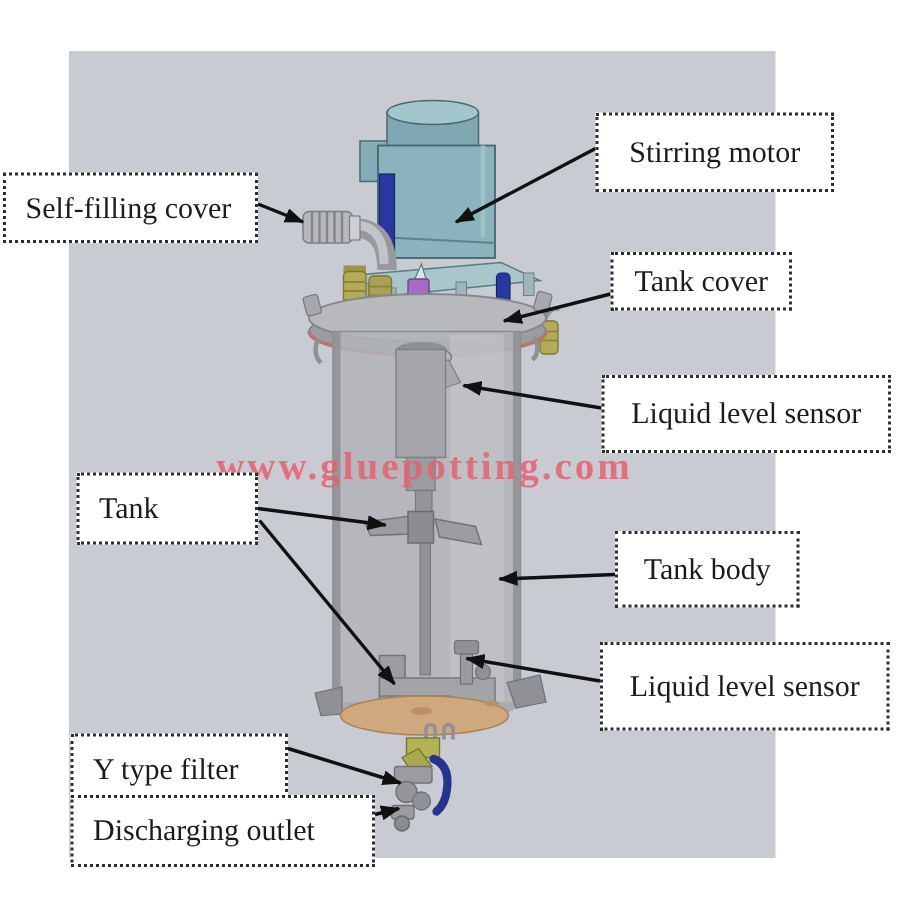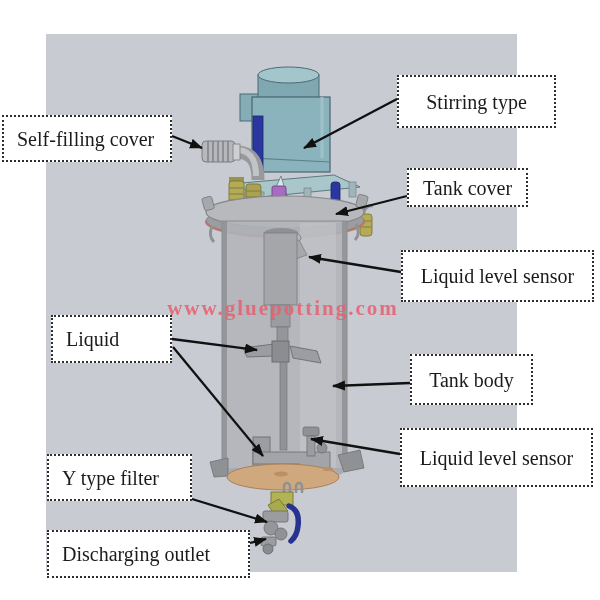--- a/index.html
+++ b/index.html
@@ -9,21 +9,21 @@
   }
   .panel{
     position:absolute;left:46px;top:34px;width:471px;height:538px;
     background:#c9cbd3;
   }
   svg.layer{position:absolute;left:0;top:0;width:600px;height:600px;}
   #machine{z-index:2;}
   #arrows{z-index:4;}
   .watermark{
     position:absolute;z-index:3;left:118px;top:296px;width:330px;
-    text-align:center;font-size:21px;font-weight:bold;letter-spacing:2px;
+    text-align:center;font-size:26px;font-weight:bold;letter-spacing:2px;
     color:rgba(231,95,110,0.85);
     font-family:"Liberation Serif", serif;
   }
   .label{
     position:absolute;z-index:5;background:#ffffff;border:2px dotted #2e2e2e;
     box-sizing:border-box;display:flex;align-items:center;
     font-size:20px;color:#1b1b1b;line-height:1;white-space:nowrap;
     font-family:"Liberation Serif", serif;
   }
   .label.center{justify-content:center;}
@@ -188,27 +188,27 @@
     <line x1="173" y1="347" x2="263" y2="456" marker-end="url(#ah)"></line>
     <line x1="410" y1="383" x2="333" y2="386" marker-end="url(#ah)"></line>
     <line x1="400" y1="454" x2="311" y2="439" marker-end="url(#ah)"></line>
     <line x1="192" y1="499" x2="267" y2="522" marker-end="url(#ah)"></line>
     <line x1="250" y1="543" x2="266" y2="539" marker-end="url(#ah)"></line>
   </g>
 </svg>
 
 <div class="label left" style="left:2px;top:115px;width:170px;height:47px;">Self-filling cover</div>
 
-<div class="label center" style="left:397px;top:75px;width:159px;height:53px;">Stirring type</div>
+<div class="label center" style="left:397px;top:75px;width:159px;height:53px;">Stirring motor</div>
 
 <div class="label center" style="left:407px;top:168px;width:121px;height:39px;">Tank cover</div>
 
 <div class="label center" style="left:401px;top:250px;width:193px;height:52px;">Liquid level sensor</div>
 
-<div class="label left" style="left:51px;top:315px;width:121px;height:48px;">Liquid</div>
+<div class="label left" style="left:51px;top:315px;width:121px;height:48px;">Tank</div>
 
 <div class="label center" style="left:410px;top:354px;width:123px;height:51px;">Tank body</div>
 
 <div class="label center" style="left:400px;top:428px;width:193px;height:59px;">Liquid level sensor</div>
 
-<div class="label left" style="left:47px;top:454px;width:145px;height:47px;">Y type filter</div>
+<div class="label left" style="left:47px;top:489px;width:145px;height:47px;">Y type filter</div>
 
 <div class="label left" style="left:47px;top:530px;width:203px;height:48px;">Discharging outlet</div>
 
 </body></html>

